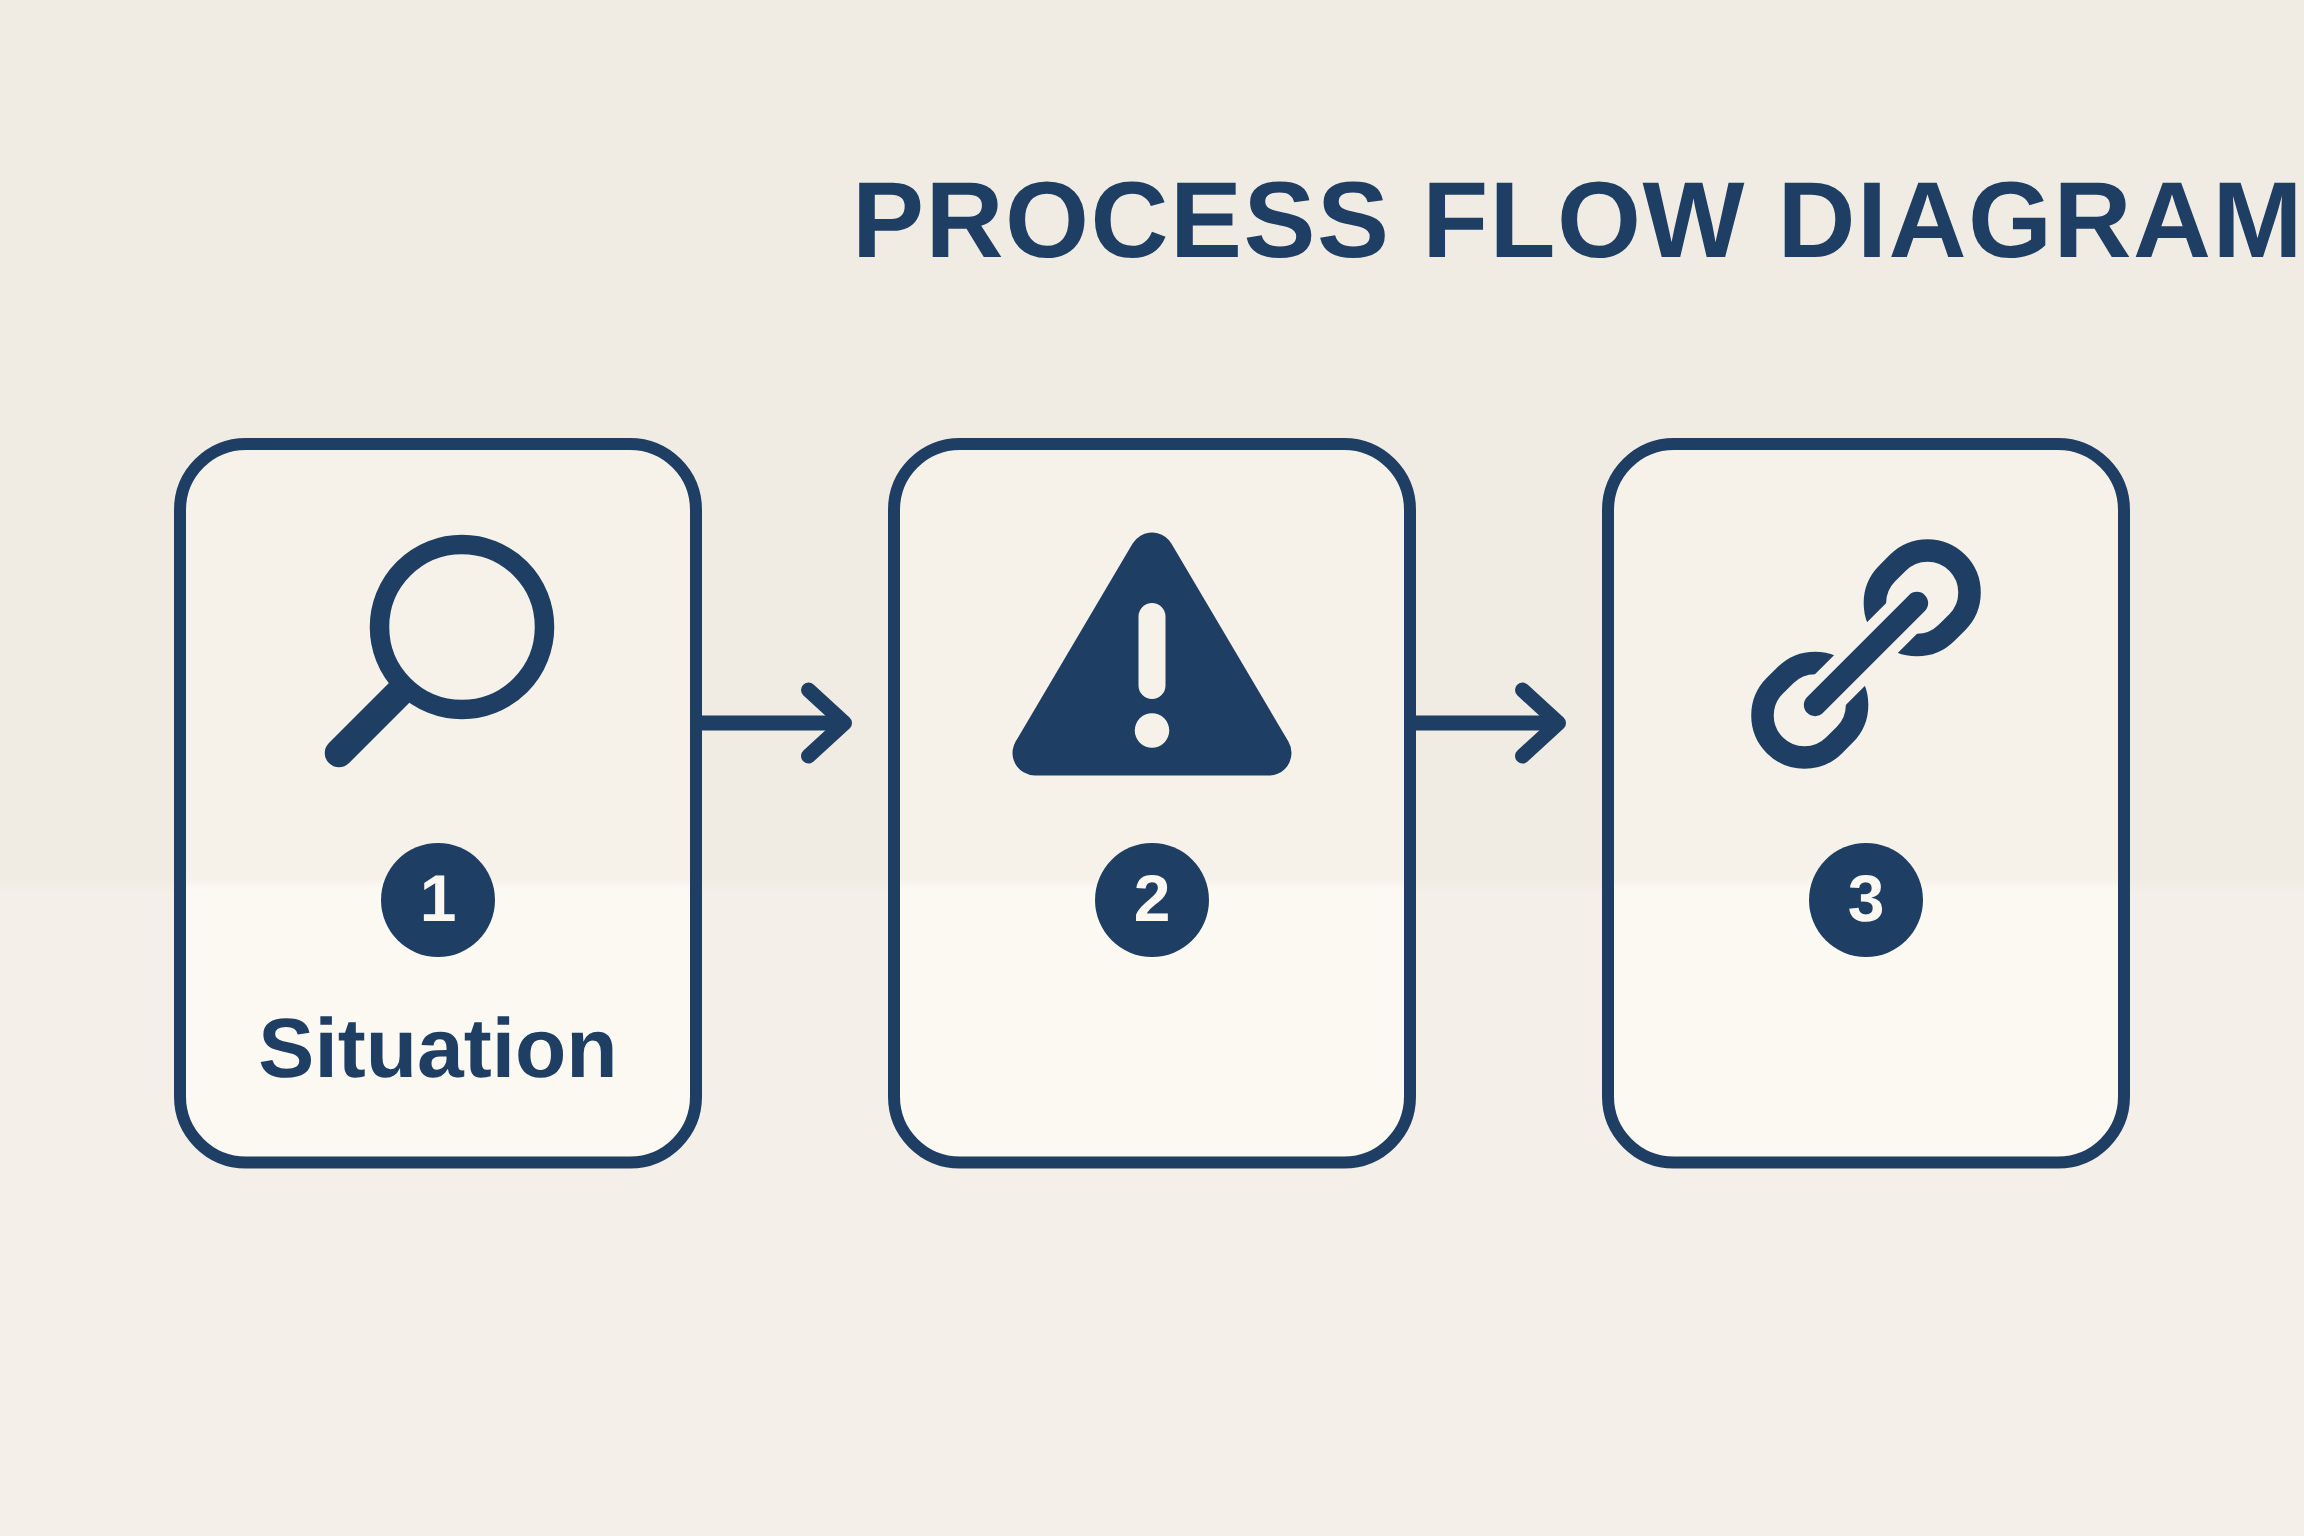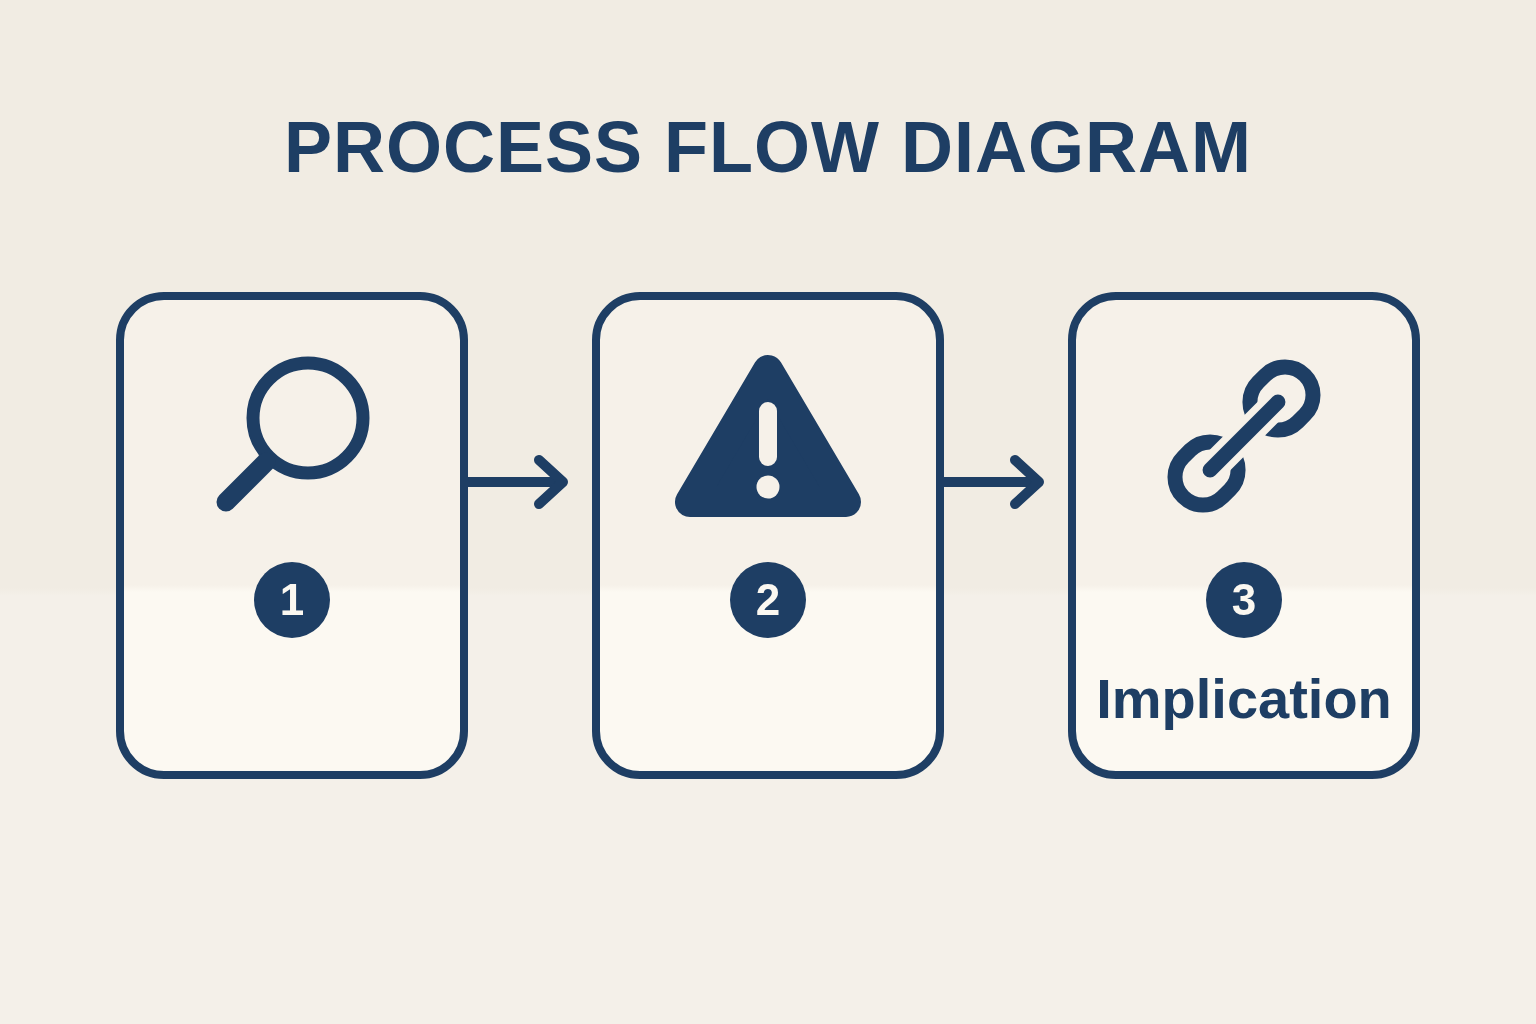--- a/index.html
+++ b/index.html
@@ -16,21 +16,21 @@
     background: linear-gradient(180deg,
       var(--page-bg-top) 0%, var(--page-bg-top) 57.4%,
       var(--page-bg-bottom) 58.2%, var(--page-bg-bottom) 100%);
     position: relative;
   }
   .page-title {
     position: absolute;
     top: 106px;
     left: 0;
     width: 100%;
-    text-align: center;
+    text-align: right;
     font-size: 72px;
     font-weight: 800;
     letter-spacing: 1px;
     color: var(--accent);
   }
   .flow-row {
     position: absolute;
     top: 292px;
     left: 0;
     width: 100%;
@@ -98,20 +98,21 @@
   <div class="step-card">
     <div class="icon-wrap">
       <svg width="168" height="172" viewBox="0 0 168 172" fill="none" stroke="currentColor">
         <circle cx="100" cy="68" r="55" stroke-width="13"></circle>
         <line x1="58" y1="112" x2="18" y2="152" stroke-width="19" stroke-linecap="round"></line>
       </svg>
     </div>
     <div class="step-badge">
       <span>1</span>
     </div>
+    <div class="step-label">Situation</div>
   </div>
 
   <div class="arrow-wrap">
     <svg width="124" height="60" viewBox="0 0 124 60" fill="none" stroke="currentColor">
       <path d="M0 30 H92" stroke-width="10"></path>
       <path d="M71 8 L95 30 L71 52" stroke-width="10" stroke-linecap="round" stroke-linejoin="round"></path>
     </svg>
   </div>
 
   <div class="step-card">
@@ -141,16 +142,15 @@
           <rect x="72" y="14" width="56" height="66" rx="28" stroke-width="15"></rect>
           <rect x="72" y="120" width="56" height="66" rx="28" stroke-width="15"></rect>
           <line x1="100" y1="52" x2="100" y2="148" stroke="var(--card-bg-top)" stroke-width="29" stroke-linecap="round"></line>
           <line x1="100" y1="52" x2="100" y2="148" stroke-width="15" stroke-linecap="round"></line>
         </g>
       </svg>
     </div>
     <div class="step-badge">
       <span>3</span>
     </div>
-    <div class="step-label">Implication</div>
   </div>
 
 </div>
 
 </body></html>

